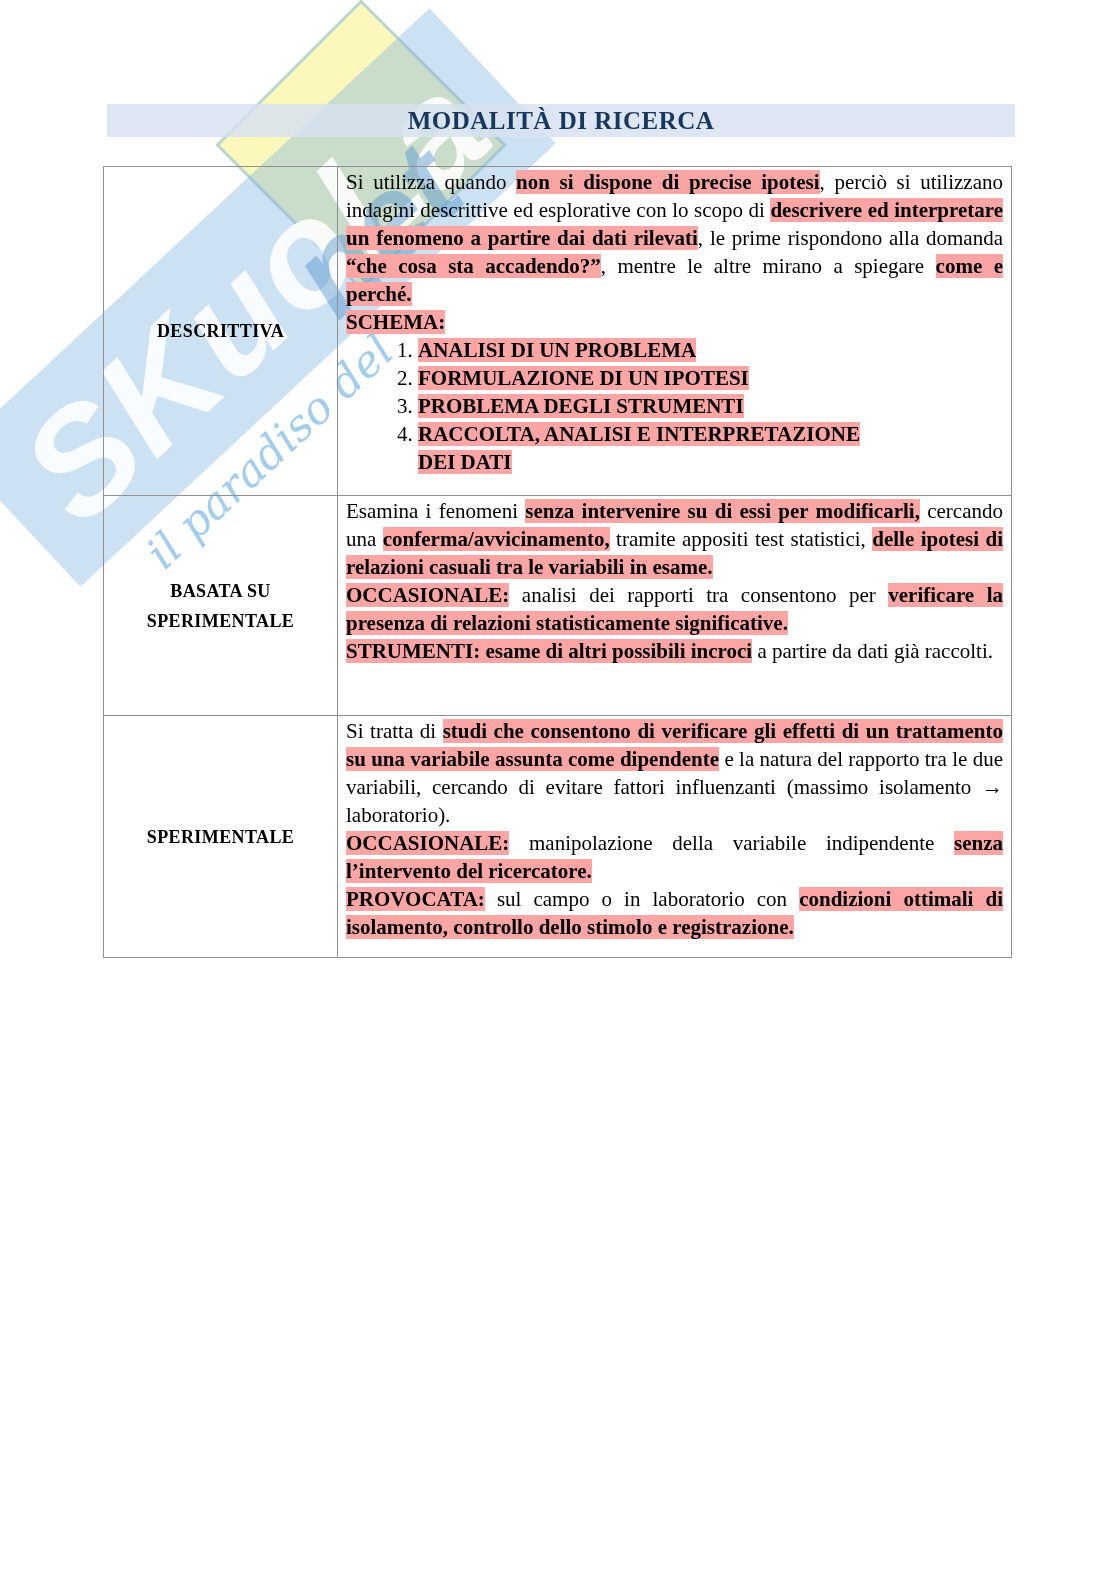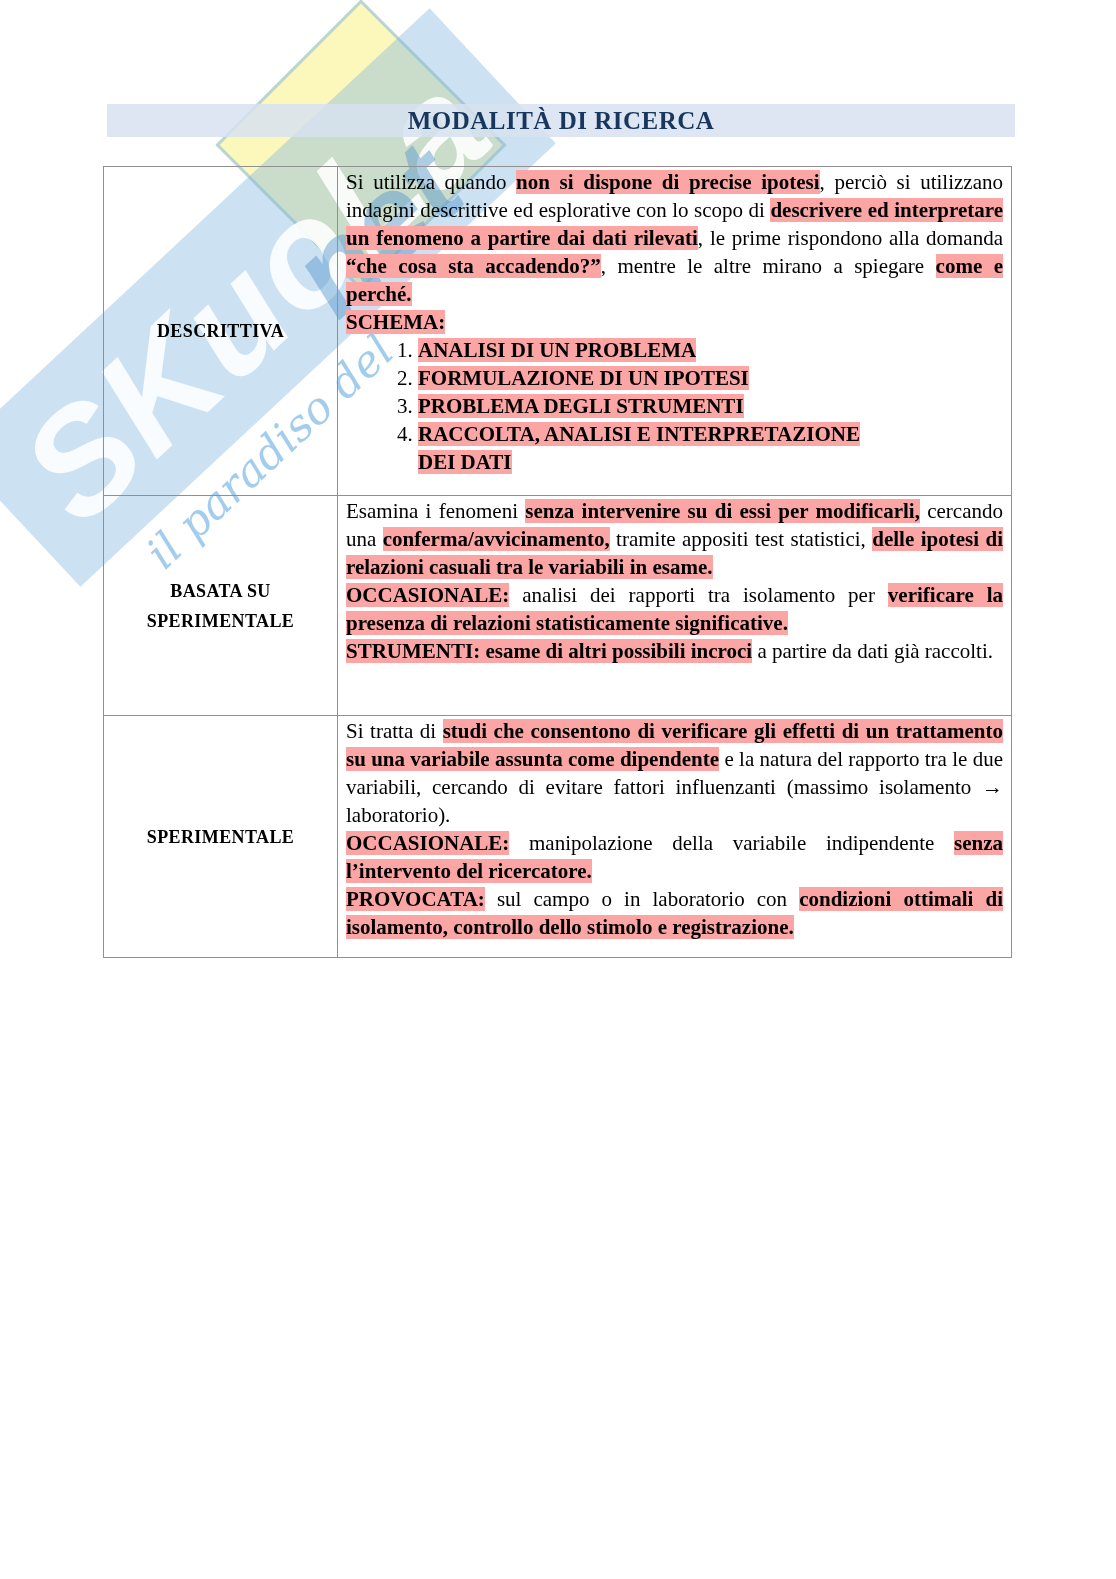--- a/index.html
+++ b/index.html
@@ -128,21 +128,21 @@
               <li><span class="hl">FORMULAZIONE DI UN IPOTESI</span></li>
               <li><span class="hl">PROBLEMA DEGLI STRUMENTI</span></li>
               <li><span class="hl">RACCOLTA, ANALISI E INTERPRETAZIONE DEI DATI</span></li>
             </ol>
           </td>
       </tr>
       <tr class="r2">
         <td class="label-cell">BASATA SU SPERIMENTALE</td>
         <td class="content-cell">
             <p><span>Esamina i fenomeni </span><span class="hl">senza intervenire su di essi per modificarli,</span><span> cercando una </span><span class="hl">conferma/avvicinamento,</span><span> tramite appositi test statistici, </span><span class="hl">delle ipotesi di relazioni casuali tra le variabili in esame.</span></p>
-            <p><span class="hl">OCCASIONALE:</span><span> analisi dei rapporti tra isolamento per </span><span class="hl">verificare la presenza di relazioni statisticamente significative.</span></p>
+            <p><span class="hl">OCCASIONALE:</span><span> analisi dei rapporti tra consentono per </span><span class="hl">verificare la presenza di relazioni statisticamente significative.</span></p>
             <p><span class="hl">STRUMENTI: esame di altri possibili incroci</span><span> a partire da dati già raccolti.</span></p>
           </td>
       </tr>
       <tr class="r3">
         <td class="label-cell">SPERIMENTALE</td>
         <td class="content-cell">
             <p><span>Si tratta di </span><span class="hl">studi che consentono di verificare gli effetti di un trattamento su una variabile assunta come dipendente</span><span> e la natura del rapporto tra le due variabili, cercando di evitare fattori influenzanti (massimo isolamento → laboratorio).</span></p>
             <p><span class="hl">OCCASIONALE:</span><span> manipolazione della variabile indipendente </span><span class="hl">senza l’intervento del ricercatore.</span></p>
             <p><span class="hl">PROVOCATA:</span><span> sul campo o in laboratorio con </span><span class="hl">condizioni ottimali di isolamento, controllo dello stimolo e registrazione.</span></p>
           </td>

